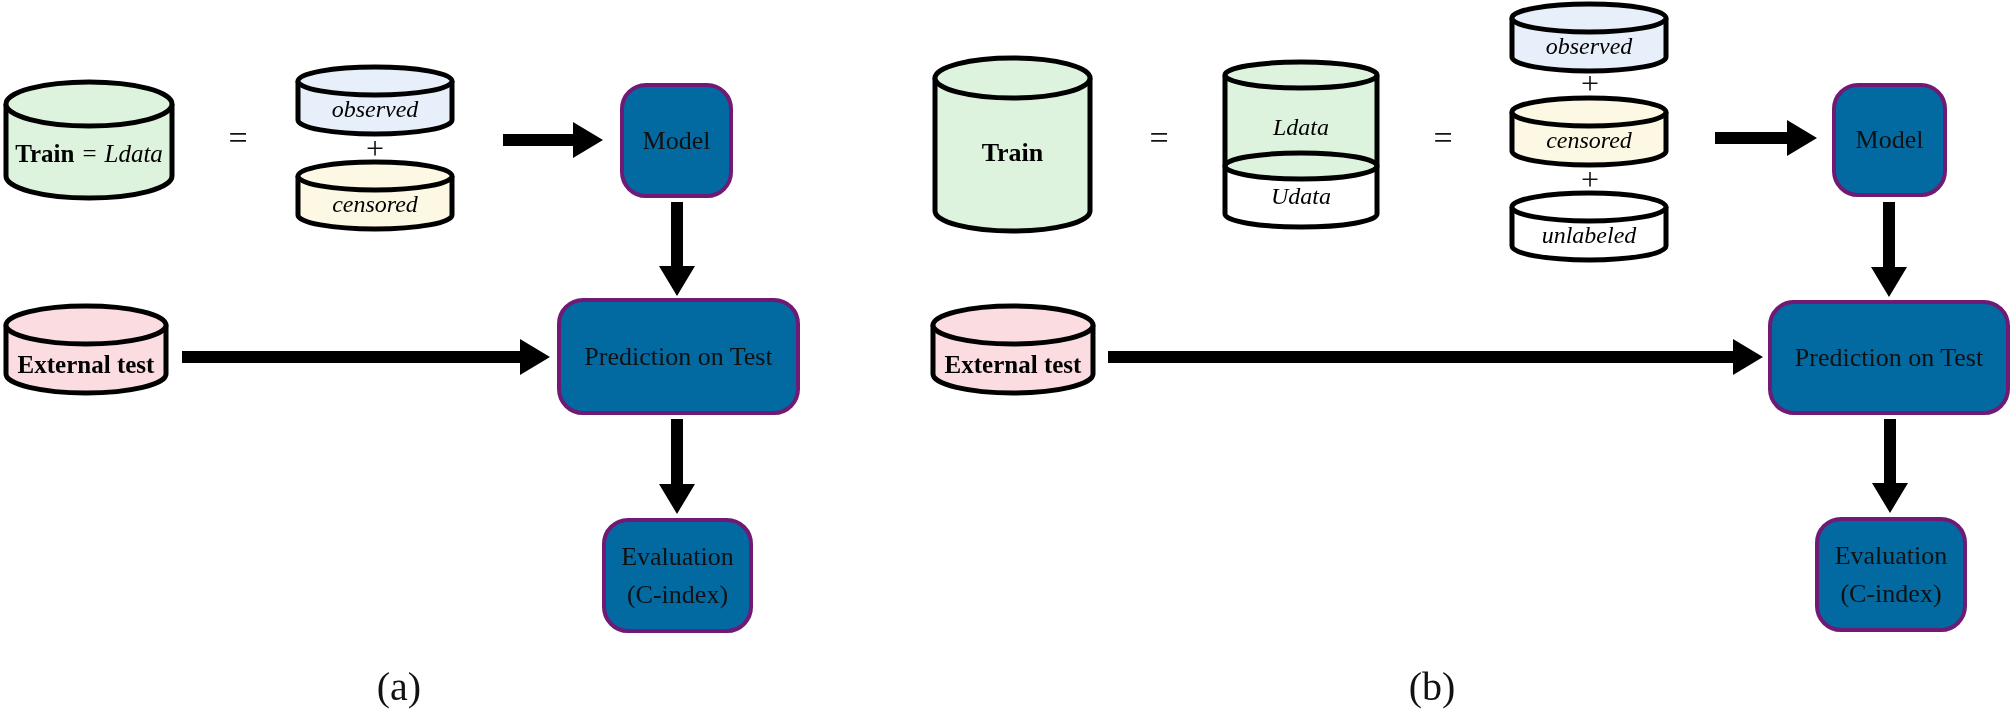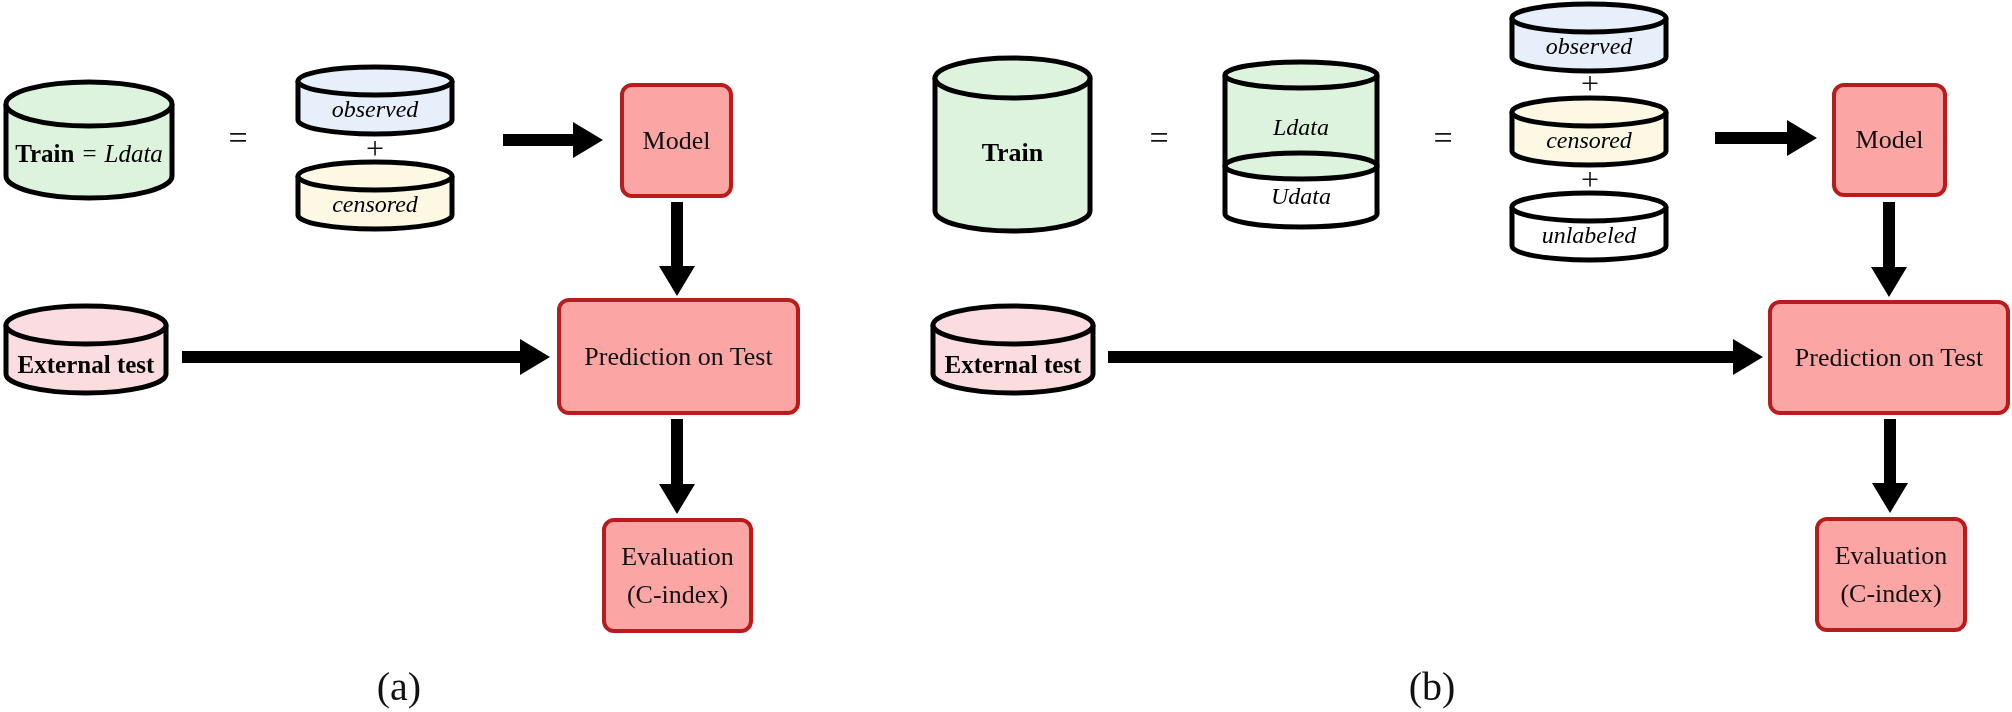--- a/index.html
+++ b/index.html
@@ -3,22 +3,22 @@
 <meta charset="utf-8">
 <style>
   html,body{margin:0;padding:0;background:#ffffff;}
   #stage{position:relative;width:2012px;height:712px;background:#ffffff;overflow:hidden;
          font-family:"Liberation Serif",serif;color:#111;}
   .cyl{position:absolute;overflow:visible;}
   .cyl .outline{stroke:#000;stroke-width:5;}
   .cyl text{font-family:"Liberation Serif",serif;fill:#000;}
   .it{font-style:italic;}
   .bold{font-weight:bold;}
-  .box{position:absolute;box-sizing:border-box;background:#fca5a5;border:4px solid #b91c1c;
-       border-radius:12px;display:flex;align-items:center;justify-content:center;
+  .box{position:absolute;box-sizing:border-box;background:#0369a1;border:4px solid #701a75;
+       border-radius:26px;display:flex;align-items:center;justify-content:center;
        font-size:26px;text-align:center;}
   .box.col{flex-direction:column;gap:8px;}
   .op{position:absolute;transform:translate(-50%,-50%);font-size:34px;line-height:1;}
   .arrow{position:absolute;overflow:visible;}
   .arrow polygon{fill:#000;}
   .cap{position:absolute;transform:translate(-50%,-50%);font-size:40px;line-height:1;}
 </style>
 </head>
 <body>
 

